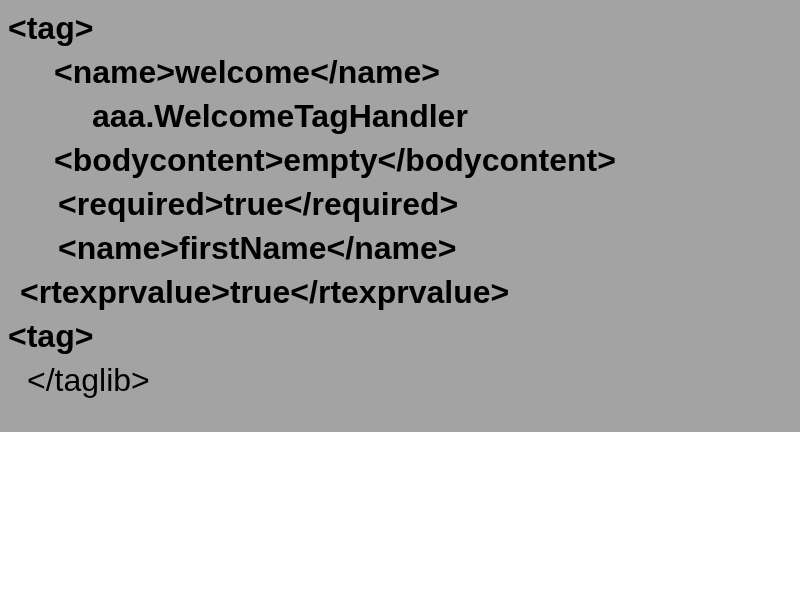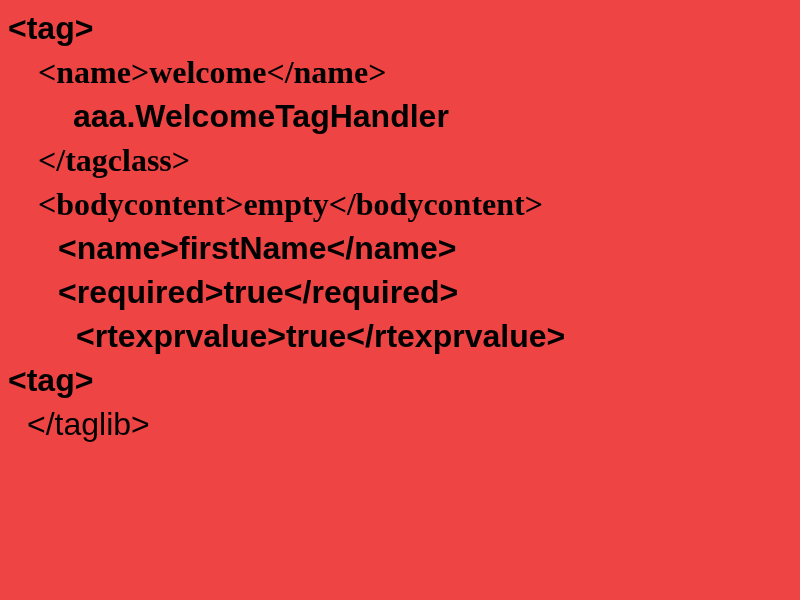--- a/index.html
+++ b/index.html
@@ -8,53 +8,52 @@
   }
   body {
     width: 800px;
     height: 600px;
     background: #ffffff;
     overflow: hidden;
   }
   .slide {
     position: relative;
     width: 800px;
-    height: 600px;
-    background: #ef4444;
+    height: 432px;
+    background: #a3a3a3;
   }
   .code-block {
     padding-top: 6px;
     font-family: "Liberation Sans", sans-serif;
     font-size: 32px;
     line-height: 44px;
     color: #000000;
   }
   .line {
     white-space: pre;
     font-weight: bold;
   }
   .line.regular {
     font-weight: normal;
     margin-left: 19px;
   }
   .ind-0  { padding-left: 8px;  }
-  .ind-1  { padding-left: 38px; font-family: Liberation Serif, serif; }
-  .ind-1q { padding-left: 76px; }
+  .ind-1  { padding-left: 54px; }
+  .ind-1q { padding-left: 20px; }
   .ind-1h { padding-left: 58px; }
-  .ind-2  { padding-left: 73px; }
+  .ind-2  { padding-left: 92px; }
 </style>
 </head>
 <body>
 
 <div class="slide">
   <div class="code-block">
     <div class="line ind-0">&lt;tag&gt;</div>
     <div class="line ind-1">&lt;name&gt;welcome&lt;/name&gt;</div>
     <div class="line ind-2">aaa.WelcomeTagHandler</div>
-    <div class="line ind-1">&lt;/tagclass&gt;</div>
     <div class="line ind-1">&lt;bodycontent&gt;empty&lt;/bodycontent&gt;</div>
+    <div class="line ind-1h">&lt;required&gt;true&lt;/required&gt;</div>
     <div class="line ind-1h">&lt;name&gt;firstName&lt;/name&gt;</div>
-    <div class="line ind-1h">&lt;required&gt;true&lt;/required&gt;</div>
     <div class="line ind-1q">&lt;rtexprvalue&gt;true&lt;/rtexprvalue&gt;</div>
     <div class="line ind-0">&lt;tag&gt;</div>
     <div class="line ind-0 regular">&lt;/taglib&gt;</div>
   </div>
 </div>
 
 </body></html>

